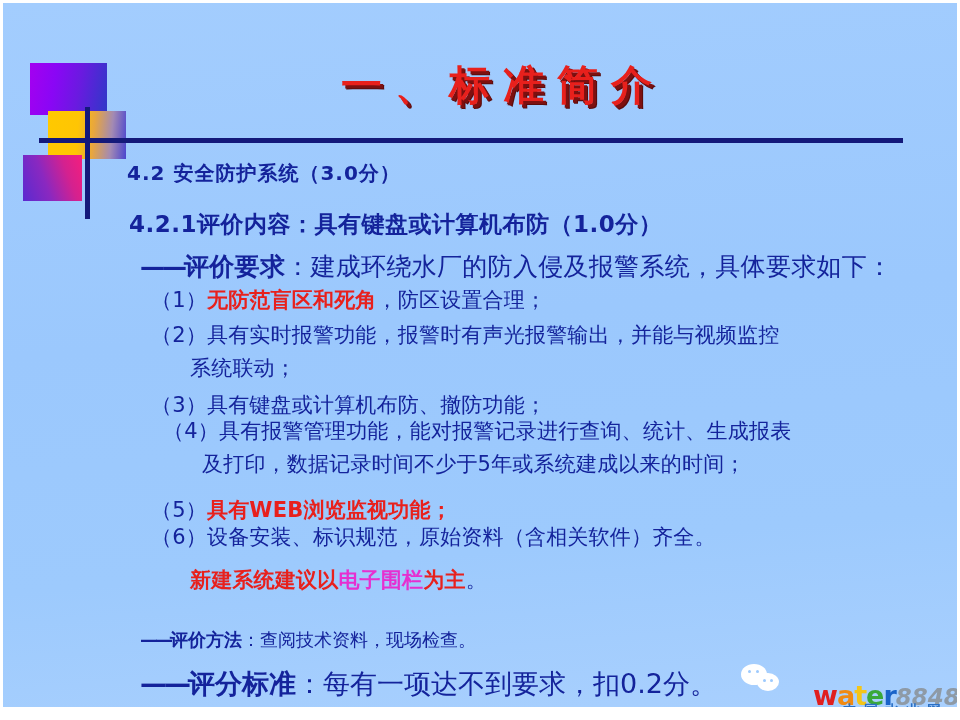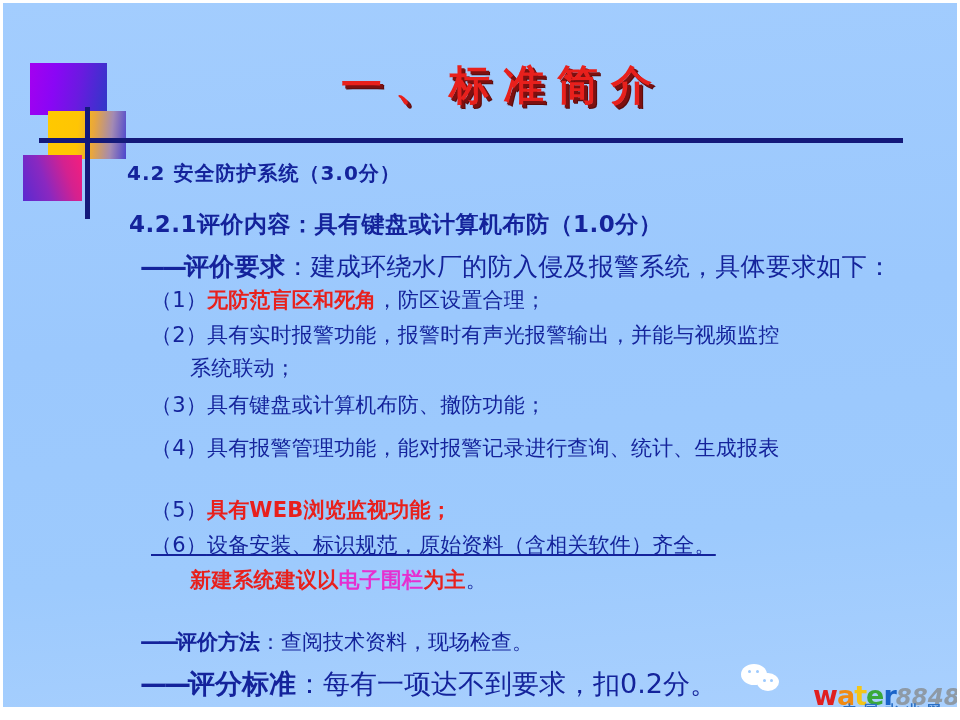--- a/index.html
+++ b/index.html
@@ -119,33 +119,33 @@
     position: absolute;
     left: 148px;
     font-size: 21px;
     letter-spacing: 0.2px;
   }
   .item .cont { display: block; margin-left: 39px; margin-top: 5px; }
 
   .i1 { top: 133px; }
   .i2 { top: 168px; }
   .i3 { top: 238px; }
-  .i4 { top: 281px; }
+  .i4 { top: 264px; margin-left: 12px; }
   .i5 { top: 343px; }
-  .i6 { top: 378px; text-decoration: underline; }
+  .i6 { top: 370px; }
   .i6note { top: 413px; left: 187px; }
 
   .red    { color: #e8201c; }
   .magenta{ color: #e62fd0; text-decoration-color: #2b3fcf; }
   .blue   { color: #14239b; }
 
   .method {
     position: absolute;
     left: 137px; top: 475px;
-    font-size: 21px;
+    font-size: 18px;
   }
   .score {
     position: absolute;
     left: 137px; top: 513px;
     font-size: 27px;
   }
 
   
   #watermark {
     position: absolute;
@@ -228,20 +228,21 @@
       <span>（2）</span><span class="blue">具有实时报警功能，报警时有声光报警输出，并能与视频监控</span>
       <span class="cont">系统联动；</span>
     </div>
 
     <div class="item i3 line">
       <span>（3）</span><span class="blue">具有键盘或计算机布防、撤防功能；</span>
     </div>
 
     <div class="item i4 line">
       <span>（4）</span><span class="blue">具有报警管理功能，能对报警记录进行查询、统计、生成报表</span>
+      <span class="cont">及打印，数据记录时间不少于5年或系统建成以来的时间；</span>
     </div>
 
     <div class="item i5 line">
       <span>（5）</span><span class="red b">具有WEB浏览监视功能；</span>
     </div>
 
     <div class="item i6 line">
       <span>（6）</span><span class="blue">设备安装、标识规范，原始资料（含相关软件）齐全。</span>
     </div>
 

